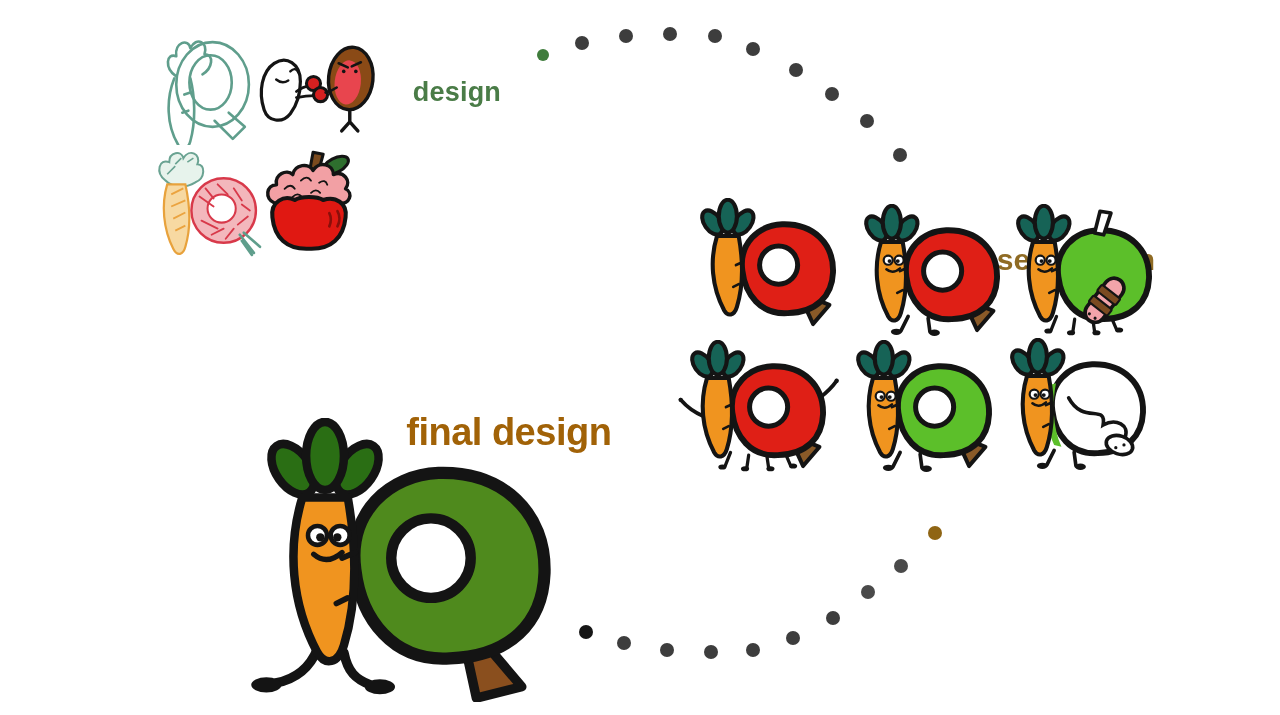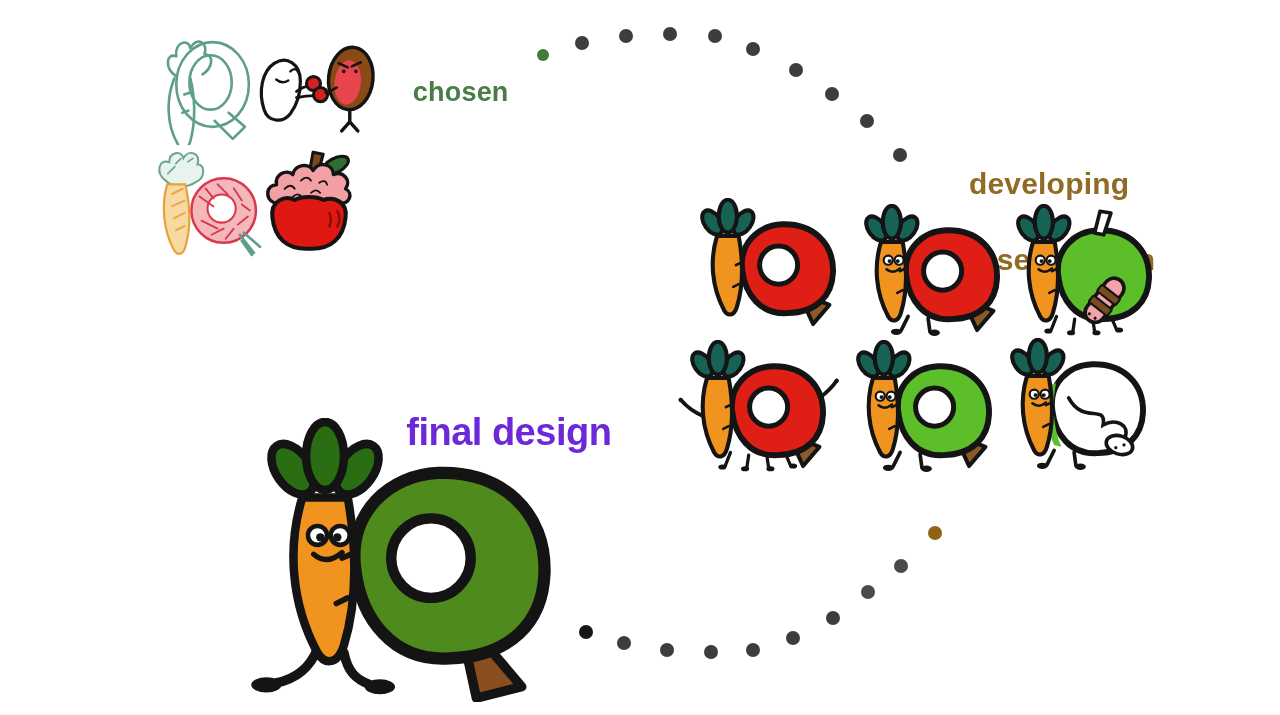--- a/index.html
+++ b/index.html
@@ -68,21 +68,21 @@
     <ellipse cx="98" cy="45" rx="22" ry="31" transform="rotate(6 98 45)" fill="#8a4a16" stroke="#141414" stroke-width="3.4"></ellipse>
     <ellipse cx="95" cy="49" rx="13" ry="22" transform="rotate(6 95 49)" fill="#e8454e"></ellipse>
     <path d="M86,30 l9,4 M108,29 l-9,4" fill="none" stroke="#141414" stroke-width="2.6" stroke-linecap="round"></path>
     <circle cx="91" cy="38" r="1.8" fill="#141414"></circle>
       <circle cx="103" cy="38" r="1.8" fill="#141414"></circle>
     <path d="M84,54 Q78,58 73,59" fill="none" stroke="#141414" stroke-width="2.6" stroke-linecap="round"></path>
     <path d="M97,76 L97,88 M97,88 L89,97 M97,88 L105,97" fill="none" stroke="#141414" stroke-width="3.4" stroke-linecap="round"></path>
   </svg>
 
   <div class="label label-initial" style="color: rgb(74, 124, 71);">
-    <span>chosen</span><br>
+    <span>design</span><br>
   </div>
 
   <svg class="abs" style="left:141px;top:146px" width="126" height="123" viewBox="0 0 125 122">
     <path d="M24,34 C14,26 18,12 28,16 C28,6 40,4 42,12 C48,2 60,8 56,18 C64,18 64,32 54,36 C44,42 32,42 24,34 Z" fill="#e7f3ec" stroke="#6aa392" stroke-width="2"></path>
     <path d="M26,28 l8,-8 M34,18 l6,-6 M46,16 l6,-4" stroke="#6aa392" stroke-width="1.6" fill="none"></path>
     <path d="M26,38 C20,58 22,82 32,102 C36,110 42,108 44,100 C50,80 48,56 44,38 Z" fill="#f7d9a2" stroke="#e8a23c" stroke-width="2.2"></path>
     <path d="M30,48 l12,-6 M30,60 l14,-6 M32,72 l12,-6 M34,84 l10,-5" stroke="#eba33f" stroke-width="1.8" fill="none"></path>
     <circle cx="82" cy="64" r="32" fill="#f3b7bc" stroke="#d8394a" stroke-width="2.4"></circle>
     <circle cx="80" cy="62" r="14" fill="#ffffff" stroke="#d8394a" stroke-width="2"></circle>
     <path d="M58,50 l14,10 M60,74 l16,8 M76,38 l10,10 M92,42 l8,12 M96,78 l10,-8 M70,88 l12,-6 M84,92 l8,-10 M64,42 l8,10 M100,58 l8,6" stroke="#d8394a" stroke-width="1.8" fill="none" stroke-linecap="round"></path>
@@ -92,25 +92,25 @@
   <svg class="abs" style="left:248px;top:143px" width="124" height="119" viewBox="0 0 122 115">
     <path d="M60,30 L64,8 L74,10 L68,32 Z" fill="#7a4a1e" stroke="#141414" stroke-width="3" stroke-linejoin="round"></path>
     <ellipse cx="86" cy="21" rx="14" ry="7" transform="rotate(-28 86 21)" fill="#2e6e2e" stroke="#141414" stroke-width="3"></ellipse>
     <path d="M26,58 C16,54 18,40 28,40 C26,30 38,24 44,30 C46,20 60,18 64,26 C70,16 84,20 84,30 C94,26 102,36 96,44 C104,48 100,60 90,58 C70,66 42,66 26,58 Z" fill="#f2a0a4" stroke="#141414" stroke-width="3.4" stroke-linejoin="round"></path>
     <path d="M36,44 q6,-6 10,0 M52,36 q6,-6 10,0 M70,38 q6,-4 8,2 M44,52 q5,-5 9,0 M62,48 q5,-5 9,0" stroke="#141414" stroke-width="1.8" fill="none" stroke-linecap="round"></path>
     <path d="M24,72 C22,56 36,50 46,55 C52,51 68,51 74,55 C86,51 98,58 96,72 C94,92 82,104 60,103 C38,104 26,92 24,72 Z" fill="#e01812" stroke="#141414" stroke-width="4" stroke-linejoin="round"></path>
     <path d="M80,68 q3,6 0,13 M88,66 q4,7 0,15" stroke="#8a0f0a" stroke-width="2.6" fill="none" stroke-linecap="round"></path>
   </svg>
 
   <div class="label label-developing" style="color: rgb(143, 107, 36);">
-    <span>developing</span><br>
+    <br>
     <span>chosen design</span>
   </div>
 
-  <div class="label label-final" style="color: #6d28d9;">
+  <div class="label label-final" style="color: #a16207;">
     <span>final design</span>
   </div>
 
   <div id="logos-layer">
       <div class="logo-slot" style="left: 686px; top: 198px; width: 168px; height: 136px;">
         <svg width="168" height="136" viewBox="0 0 185 150">
           <path d="M124,104 L158,118 L140,139 Z" fill="#8a5a28" stroke="#141414" stroke-width="4.5" stroke-linejoin="round"></path>
           <path d="M62,80 C58,50 80,30 106,29 C140,28 163,50 162,82 C161,108 144,126 112,127 C82,129 65,106 62,80 Z" fill="#df1f16" stroke="#141414" stroke-width="6.5" stroke-linejoin="round"></path>
           <circle cx="102" cy="74" r="21" fill="#ffffff" stroke="#141414" stroke-width="5.5"></circle>
           <g stroke="#141414" stroke-width="4.5" fill="#166356">

